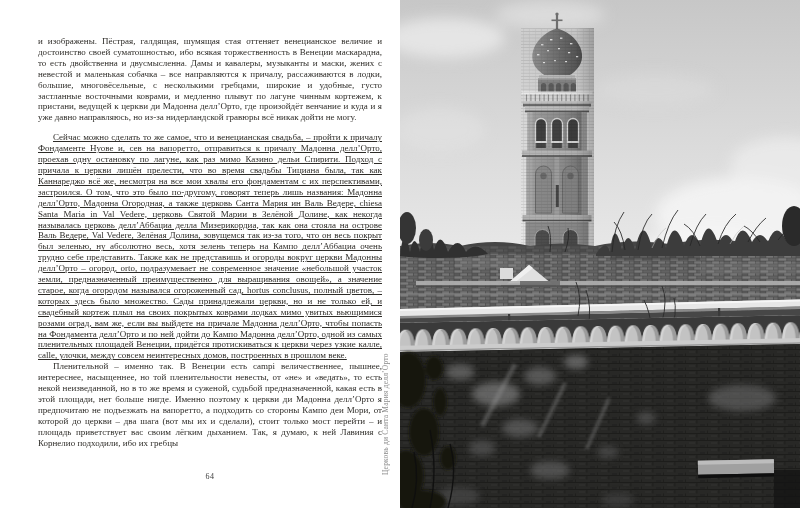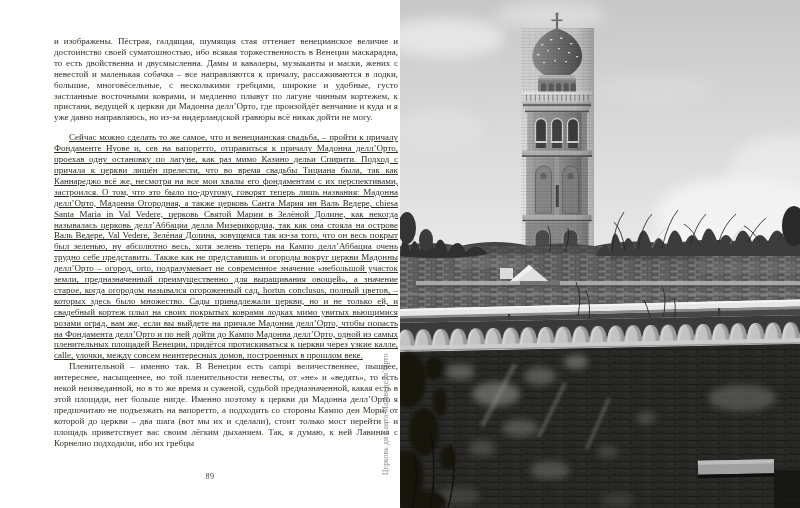--- a/index.html
+++ b/index.html
@@ -1,20 +1,20 @@
 <!DOCTYPE html>
 <html lang="ru"><head>
 <meta charset="utf-8">
 <style>
   html,body{margin:0;padding:0;background:#ffffff;}
   body{width:800px;height:508px;overflow:hidden;font-family:"Liberation Serif",serif;}
   .spread{position:relative;width:800px;height:508px;background:#ffffff;}
   .page-left{position:absolute;left:0;top:0;width:400px;height:508px;background:#ffffff;}
   .text-block{position:absolute;left:38px;top:36px;width:344px;color:#2e2c28;
-              font-size:9px;line-height:10.9px;text-align:justify;margin-left:16px;}
+              font-size:9px;line-height:10.9px;text-align:justify;}
   .para{margin:0;}
   .para.indent{text-indent:15px;}
   .para.section-gap{margin-top:9px;text-decoration:underline;}
   .page-num{position:absolute;left:38px;top:472px;width:344px;text-align:center;
             font-size:8px;color:#3a3a3a;letter-spacing:.5px;}
   .photo-caption{position:absolute;left:381px;top:341px;height:134px;width:13px;
                  writing-mode:vertical-rl;transform:rotate(180deg);
                  font-size:7.5px;color:#8c8c8c;letter-spacing:.2px;white-space:nowrap;}
   .photo{position:absolute;left:400px;top:0;width:400px;height:508px;}
   .photo svg{display:block;}
@@ -23,21 +23,21 @@
 <body>
 
 <div class="spread">
 
   <div class="page-left">
     <div class="text-block">
       <p class="para">и изображены. Пёстрая, галдящая, шумящая стая оттеняет венецианское величие и достоинство своей суматошностью, ибо всякая торжественность в Венеции маскарадна, то есть двойственна и двусмысленна. Дамы и кавалеры, музыканты и маски, жених с невестой и маленькая собачка – все направляются к причалу, рассаживаются в лодки, большие, многовёсельные, с несколькими гребцами, широкие и удобные, густо застланные восточными коврами, и медленно плывут по лагуне чинным кортежем, к пристани, ведущей к церкви ди Мадонна делл’Орто, где произойдёт венчание и куда и я уже давно направляюсь, но из-за нидерландской гравюры всё никак дойти не могу.</p>
       <p class="para indent section-gap">Сейчас можно сделать то же самое, что и венецианская свадьба, – пройти к причалу Фондаменте Нуове и, сев на вапоретто, отправиться к причалу Мадонна делл’Орто, проехав одну остановку по лагуне, как раз мимо Казино дельи Спирити. Подход с причала к церкви лишён прелести, что во время свадьбы Тициана была, так как Каннареджо всё же, несмотря на все мои хвалы его фондаментам с их перспективами, застроился. О том, что это было по-другому, говорят теперь лишь названия: Мадонна делл’Орто, Мадонна Огородная, а также церковь Санта Мария ин Валь Ведере, chiesa Santa Maria in Val Vedere, церковь Святой Марии в Зелёной Долине, как некогда называлась церковь делл’Аббациа делла Мизерикордиа, так как она стояла на острове Валь Ведере, Val Vedere, Зелёная Долина, зовущемся так из-за того, что он весь покрыт был зеленью, ну абсолютно весь, хотя зелень теперь на Кампо делл’Аббациа очень трудно себе представить. Также как не представишь и огороды вокруг церкви Мадонны делл’Орто – огород, orto, подразумевает не современное значение «небольшой участок земли, предназначенный преимущественно для выращивания овощей», а значение старое, когда огородом назывался огороженный сад, hortus conclusus, полный цветов, – которых здесь было множество. Сады принадлежали церкви, но и не только ей, и свадебный кортеж плыл на своих покрытых коврами лодках мимо увитых вьющимися розами оград, вам же, если вы выйдете на причале Мадонна делл’Орто, чтобы попасть на Фондамента делл’Орто и по ней дойти до Кампо Мадонна делл’Орто, одной из самых пленительных площадей Венеции, придётся протискиваться к церкви через узкие калле, calle, улочки, между совсем неинтересных домов, построенных в прошлом веке.</p>
       <p class="para indent">Пленительной – именно так. В Венеции есть campi величественнее, пышнее, интереснее, насыщеннее, но той пленительности невесты, от «не» и «ведать», то есть некой неизведанной, но в то же время и суженой, судьбой предназначенной, какая есть в этой площади, нет больше нигде. Именно поэтому к церкви ди Мадонна делл’Орто я предпочитаю не подъезжать на вапоретто, а подходить со стороны Кампо деи Мори, от которой до церкви – два шага (вот мы их и сделали), стоит только мост перейти – и площадь приветствует вас своим лёгким дыханием. Так, я думаю, к ней Лавиния с Корнелио подходили, ибо их гребцы</p>
     </div>
-    <div class="page-num">89</div>
+    <div class="page-num">64</div>
     <div class="photo-caption">Церковь ди Санта Мария делл’Орто</div>
   </div>
 
   <div class="photo">
     <svg viewBox="0 0 400 508" width="400" height="508" role="img">
       <defs>
         <linearGradient id="skyg" x1="0" y1="0" x2="0" y2="1">
           <stop offset="0" stop-color="#c7c7c7"></stop>
           <stop offset="0.5" stop-color="#d9d9d9"></stop>
           <stop offset="1" stop-color="#e9e9e9"></stop>

